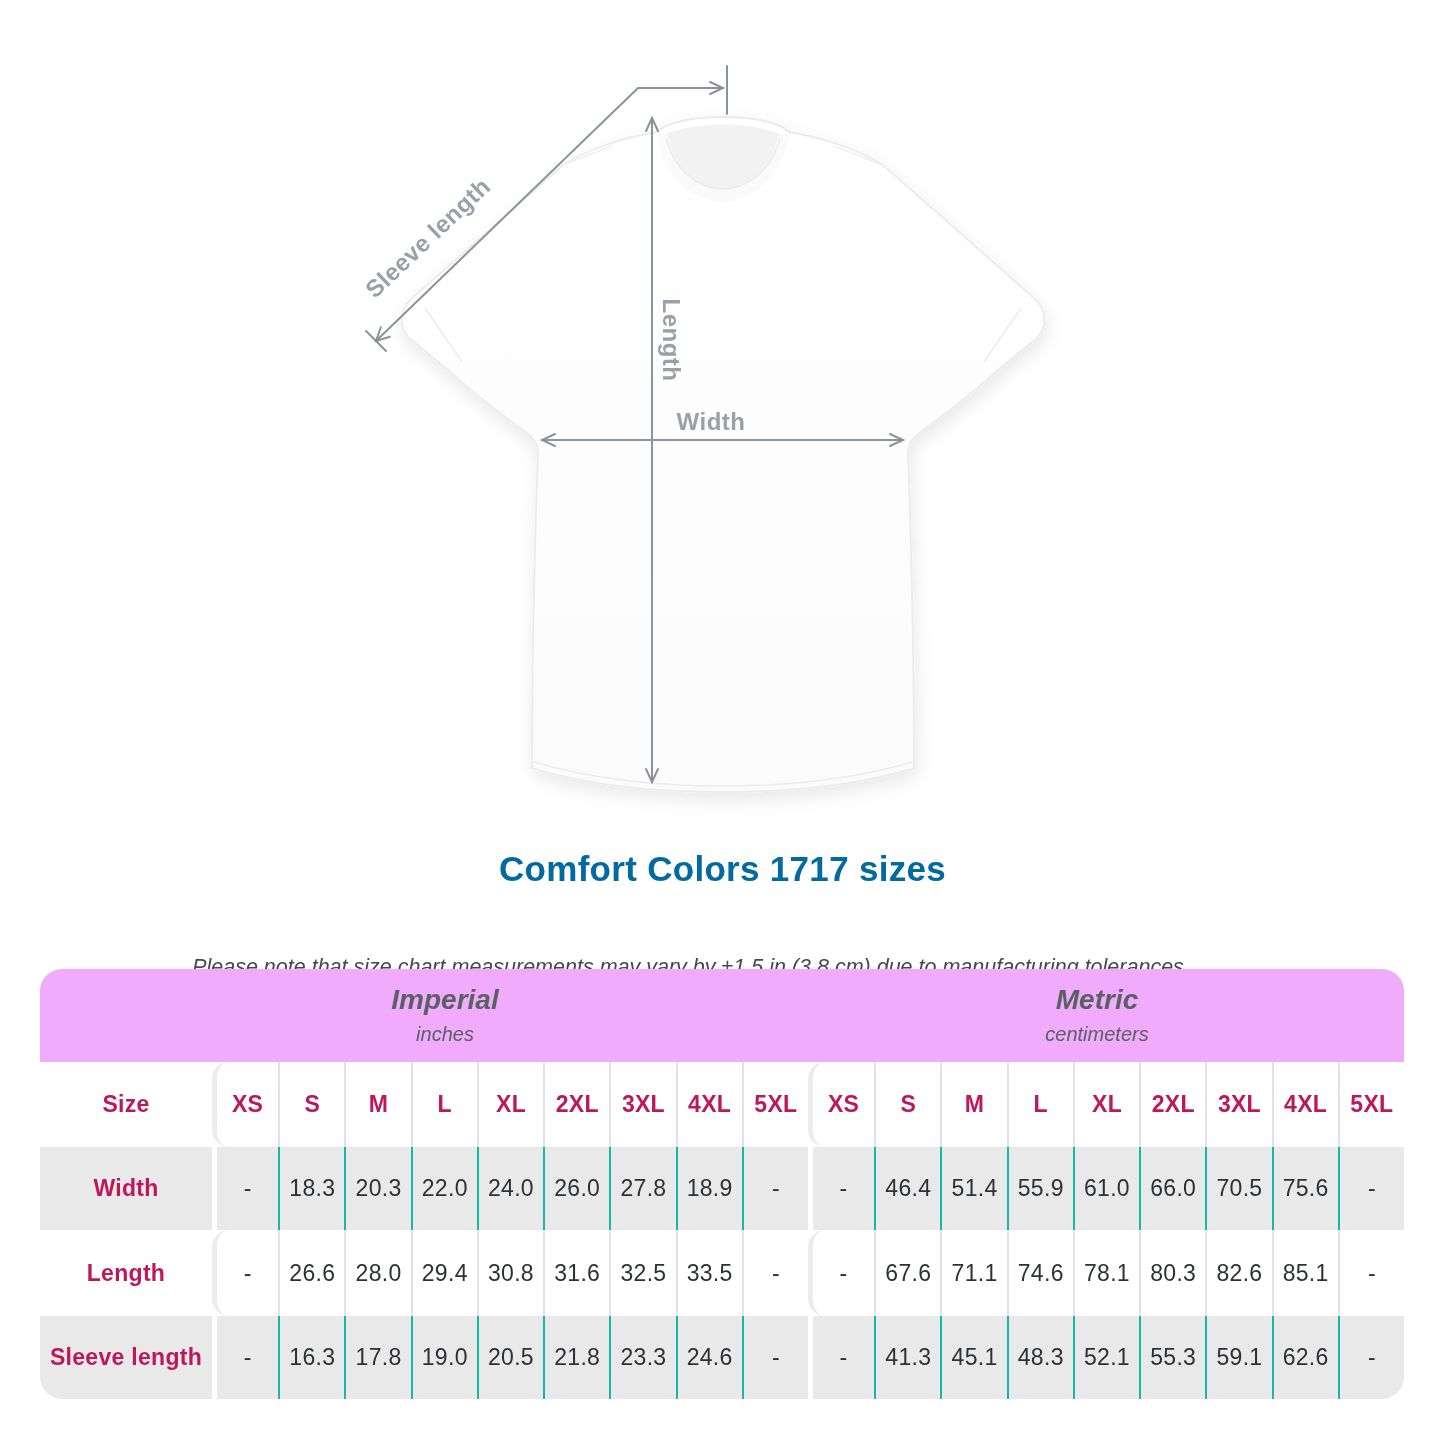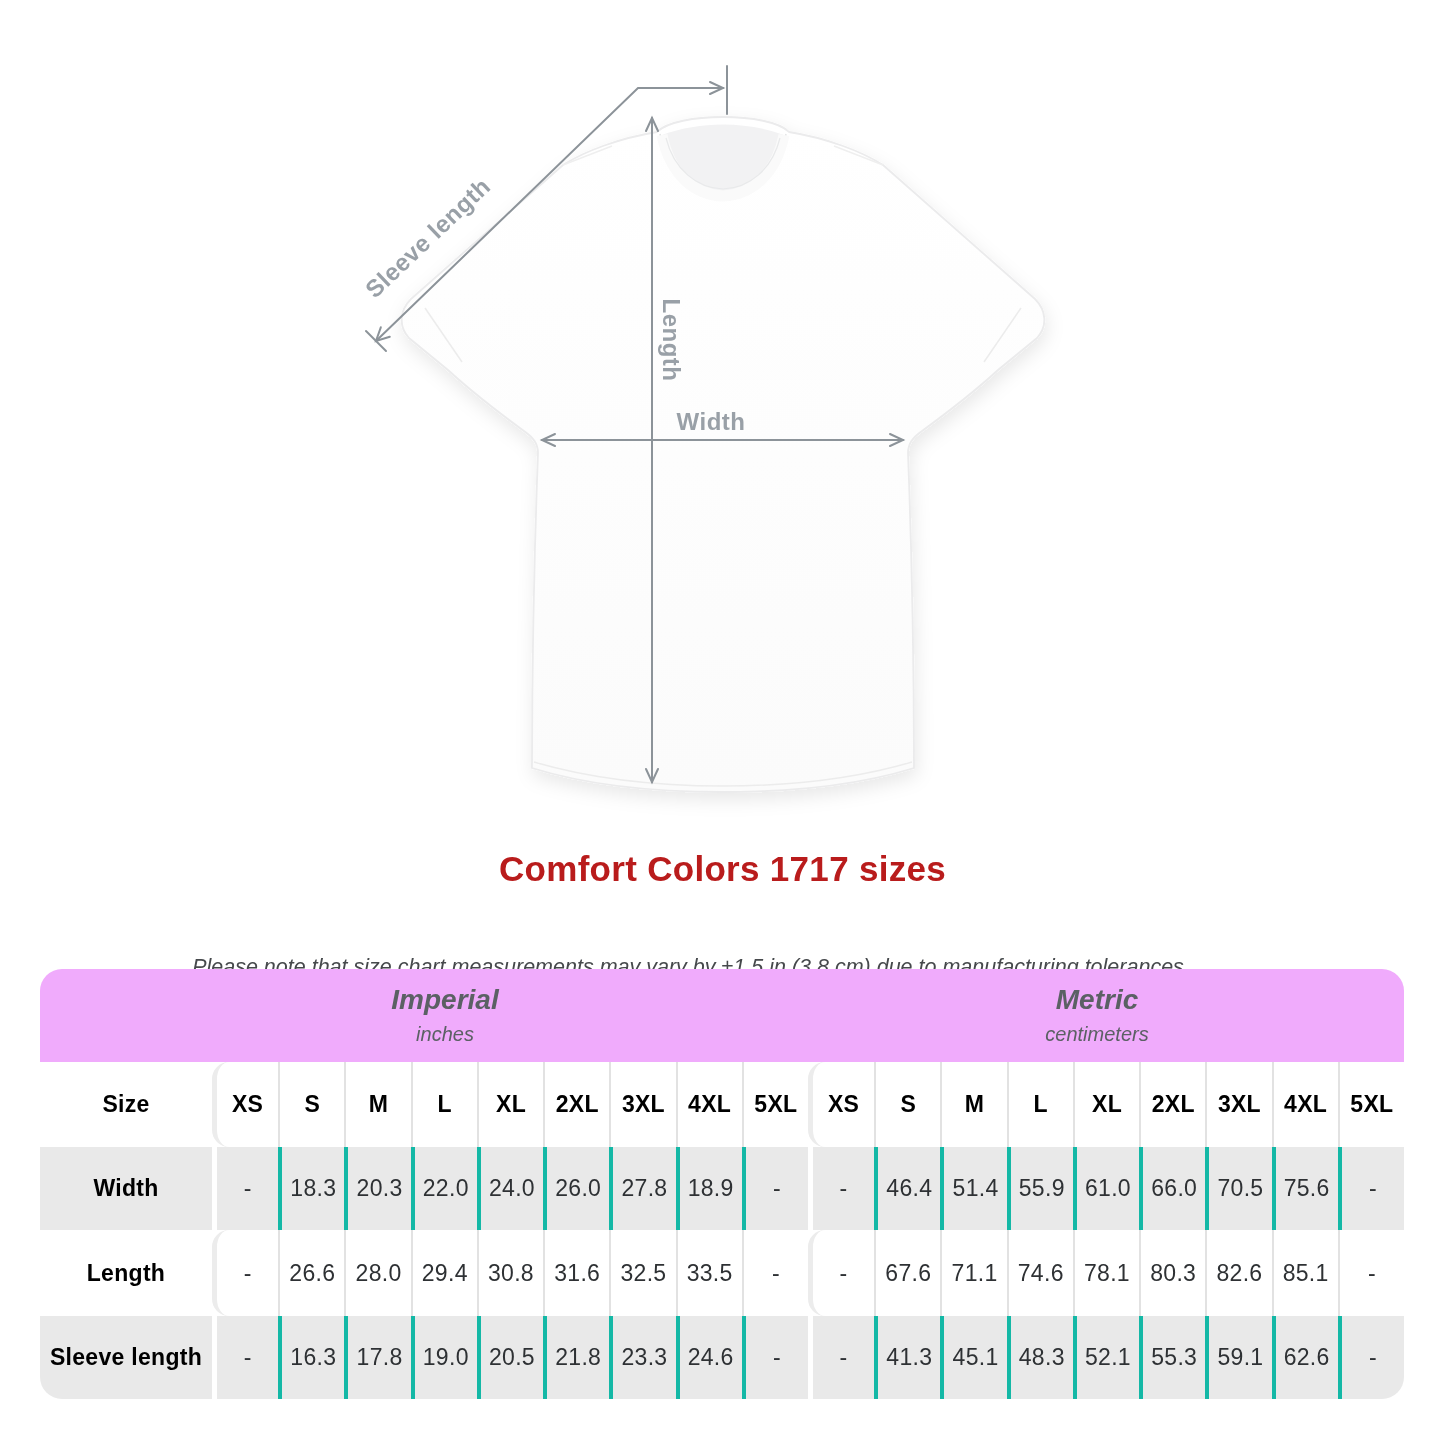--- a/index.html
+++ b/index.html
@@ -13,21 +13,21 @@
   .measure-label{
     position:absolute;font-weight:bold;font-size:24px;color:#99a0a7;
     white-space:nowrap;letter-spacing:0.5px;
   }
   #lbl-sleeve{left:428px;top:238px;transform:translate(-50%,-50%) rotate(-43.5deg);}
   #lbl-length{left:671px;top:340px;transform:translate(-50%,-50%) rotate(90deg);}
   #lbl-width{left:711px;top:422px;transform:translate(-50%,-50%);}
   
   .chart-title{
     position:absolute;left:0;top:849px;width:1445px;text-align:center;
-    font-size:35px;font-weight:bold;color:#b91c1c;letter-spacing:0.3px;
+    font-size:35px;font-weight:bold;color:#0369a1;letter-spacing:0.3px;
   }
   .chart-subtitle{
     position:absolute;left:0;top:955px;width:1376px;text-align:center;
     font-size:21.5px;font-style:italic;color:#46494c;
   }
   
   .table-wrap{
     position:absolute;left:40px;top:969px;width:1364px;height:430px;
     border-radius:22px;overflow:hidden;background:#ffffff;
   }
@@ -45,25 +45,25 @@
   .unit-sub{font-size:20px;font-style:italic;}
   .grid{
     display:grid;
     grid-template-columns:172px repeat(18,1fr);
     grid-template-rows:85px 83px 86px 83px;
   }
   .cell{
     display:flex;align-items:center;justify-content:center;
     font-size:23px;color:#2e3134;letter-spacing:0.3px;
   }
-  .cell.lab,.cell.head{font-weight:bold;color:#000000;}
+  .cell.lab,.cell.head{font-weight:bold;color:#be185d;}
   .r-w{background:#ffffff;}
   .r-g{background:#e9e9e9;}
   .r-w.v{border-left:2px solid #e2e2e2;}
-  .r-g.v{border-left:4px solid #14b8a6;}
+  .r-g.v{border-left:2px solid #14b8a6;}
   .r-w.sec{border-left:5px solid #ececec;border-radius:17px;}
   .r-g.sec{border-left:5px solid #ffffff;}
 </style>
 </head>
 <body>
 
 <svg class="shirt-svg" width="1445" height="860" viewBox="0 0 1445 860">
   <defs>
     <filter id="soft" x="-20%" y="-20%" width="140%" height="140%">
       <feDropShadow dx="2" dy="7" stdDeviation="9" flood-color="#000000" flood-opacity="0.09"></feDropShadow>

